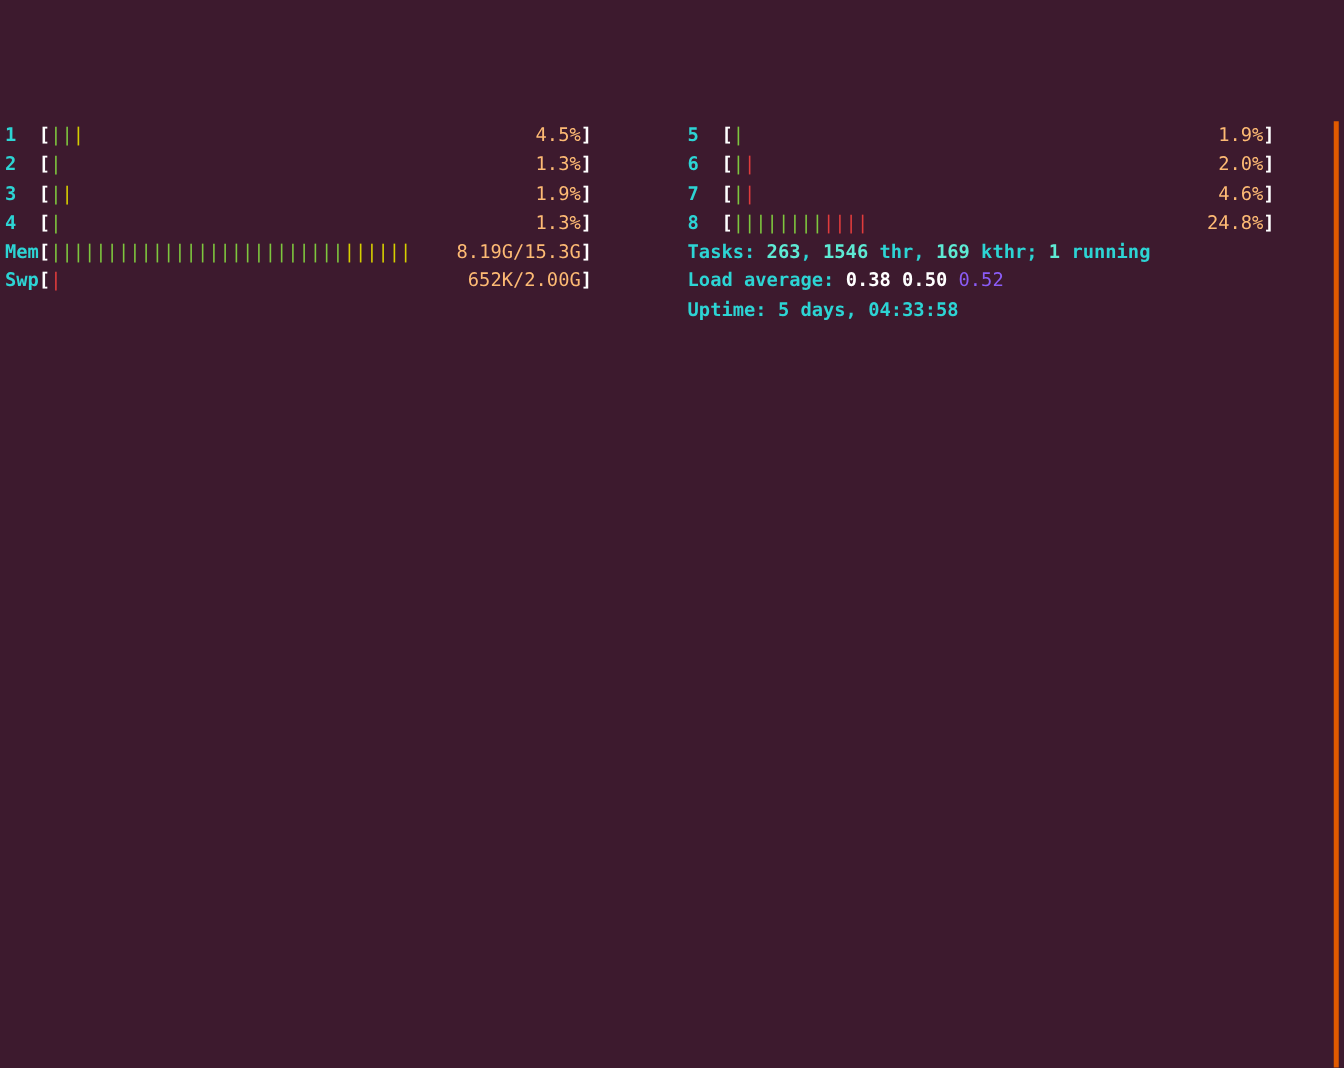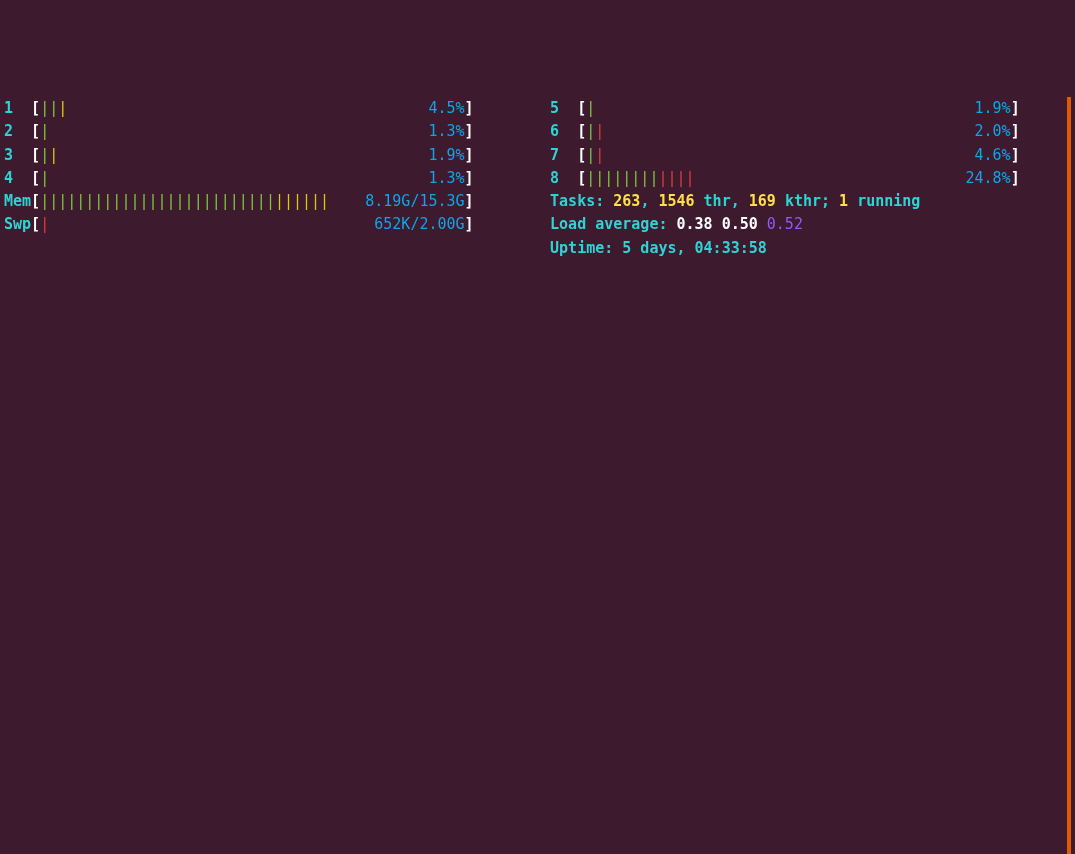--- a/index.html
+++ b/index.html
@@ -12,24 +12,24 @@
     color: #d0d0d0;
     white-space: pre;
     width: 1075px;
     height: 854px;
     overflow: hidden;
     box-sizing: border-box;
   }
   .cyan    { color: #8b5cf6; }
   .cyan-b  { color: #2dd4d4; font-weight: bold; }
   .green   { color: #7ec63e; }
-  .green-b { color: #fde047; font-weight: bold; }
+  .green-b { color: #5eead4; font-weight: bold; }
   .yellow  { color: #d6cf00; }
   .red     { color: #e03c3c; }
-  .grey    { color: #0ea5e9; }
+  .grey    { color: #fdba74; }
   .white-b { color: #ffffff; font-weight: bold; }
 
   .meters { display: flex; }
   .meters > div { flex: 0 0 528px; }
   #right-col { border-right: 4px solid #e05a00; height: 846px; box-sizing: border-box; flex: 0 0 539px; }
 </style>
 </head>
 <body>
 
 

